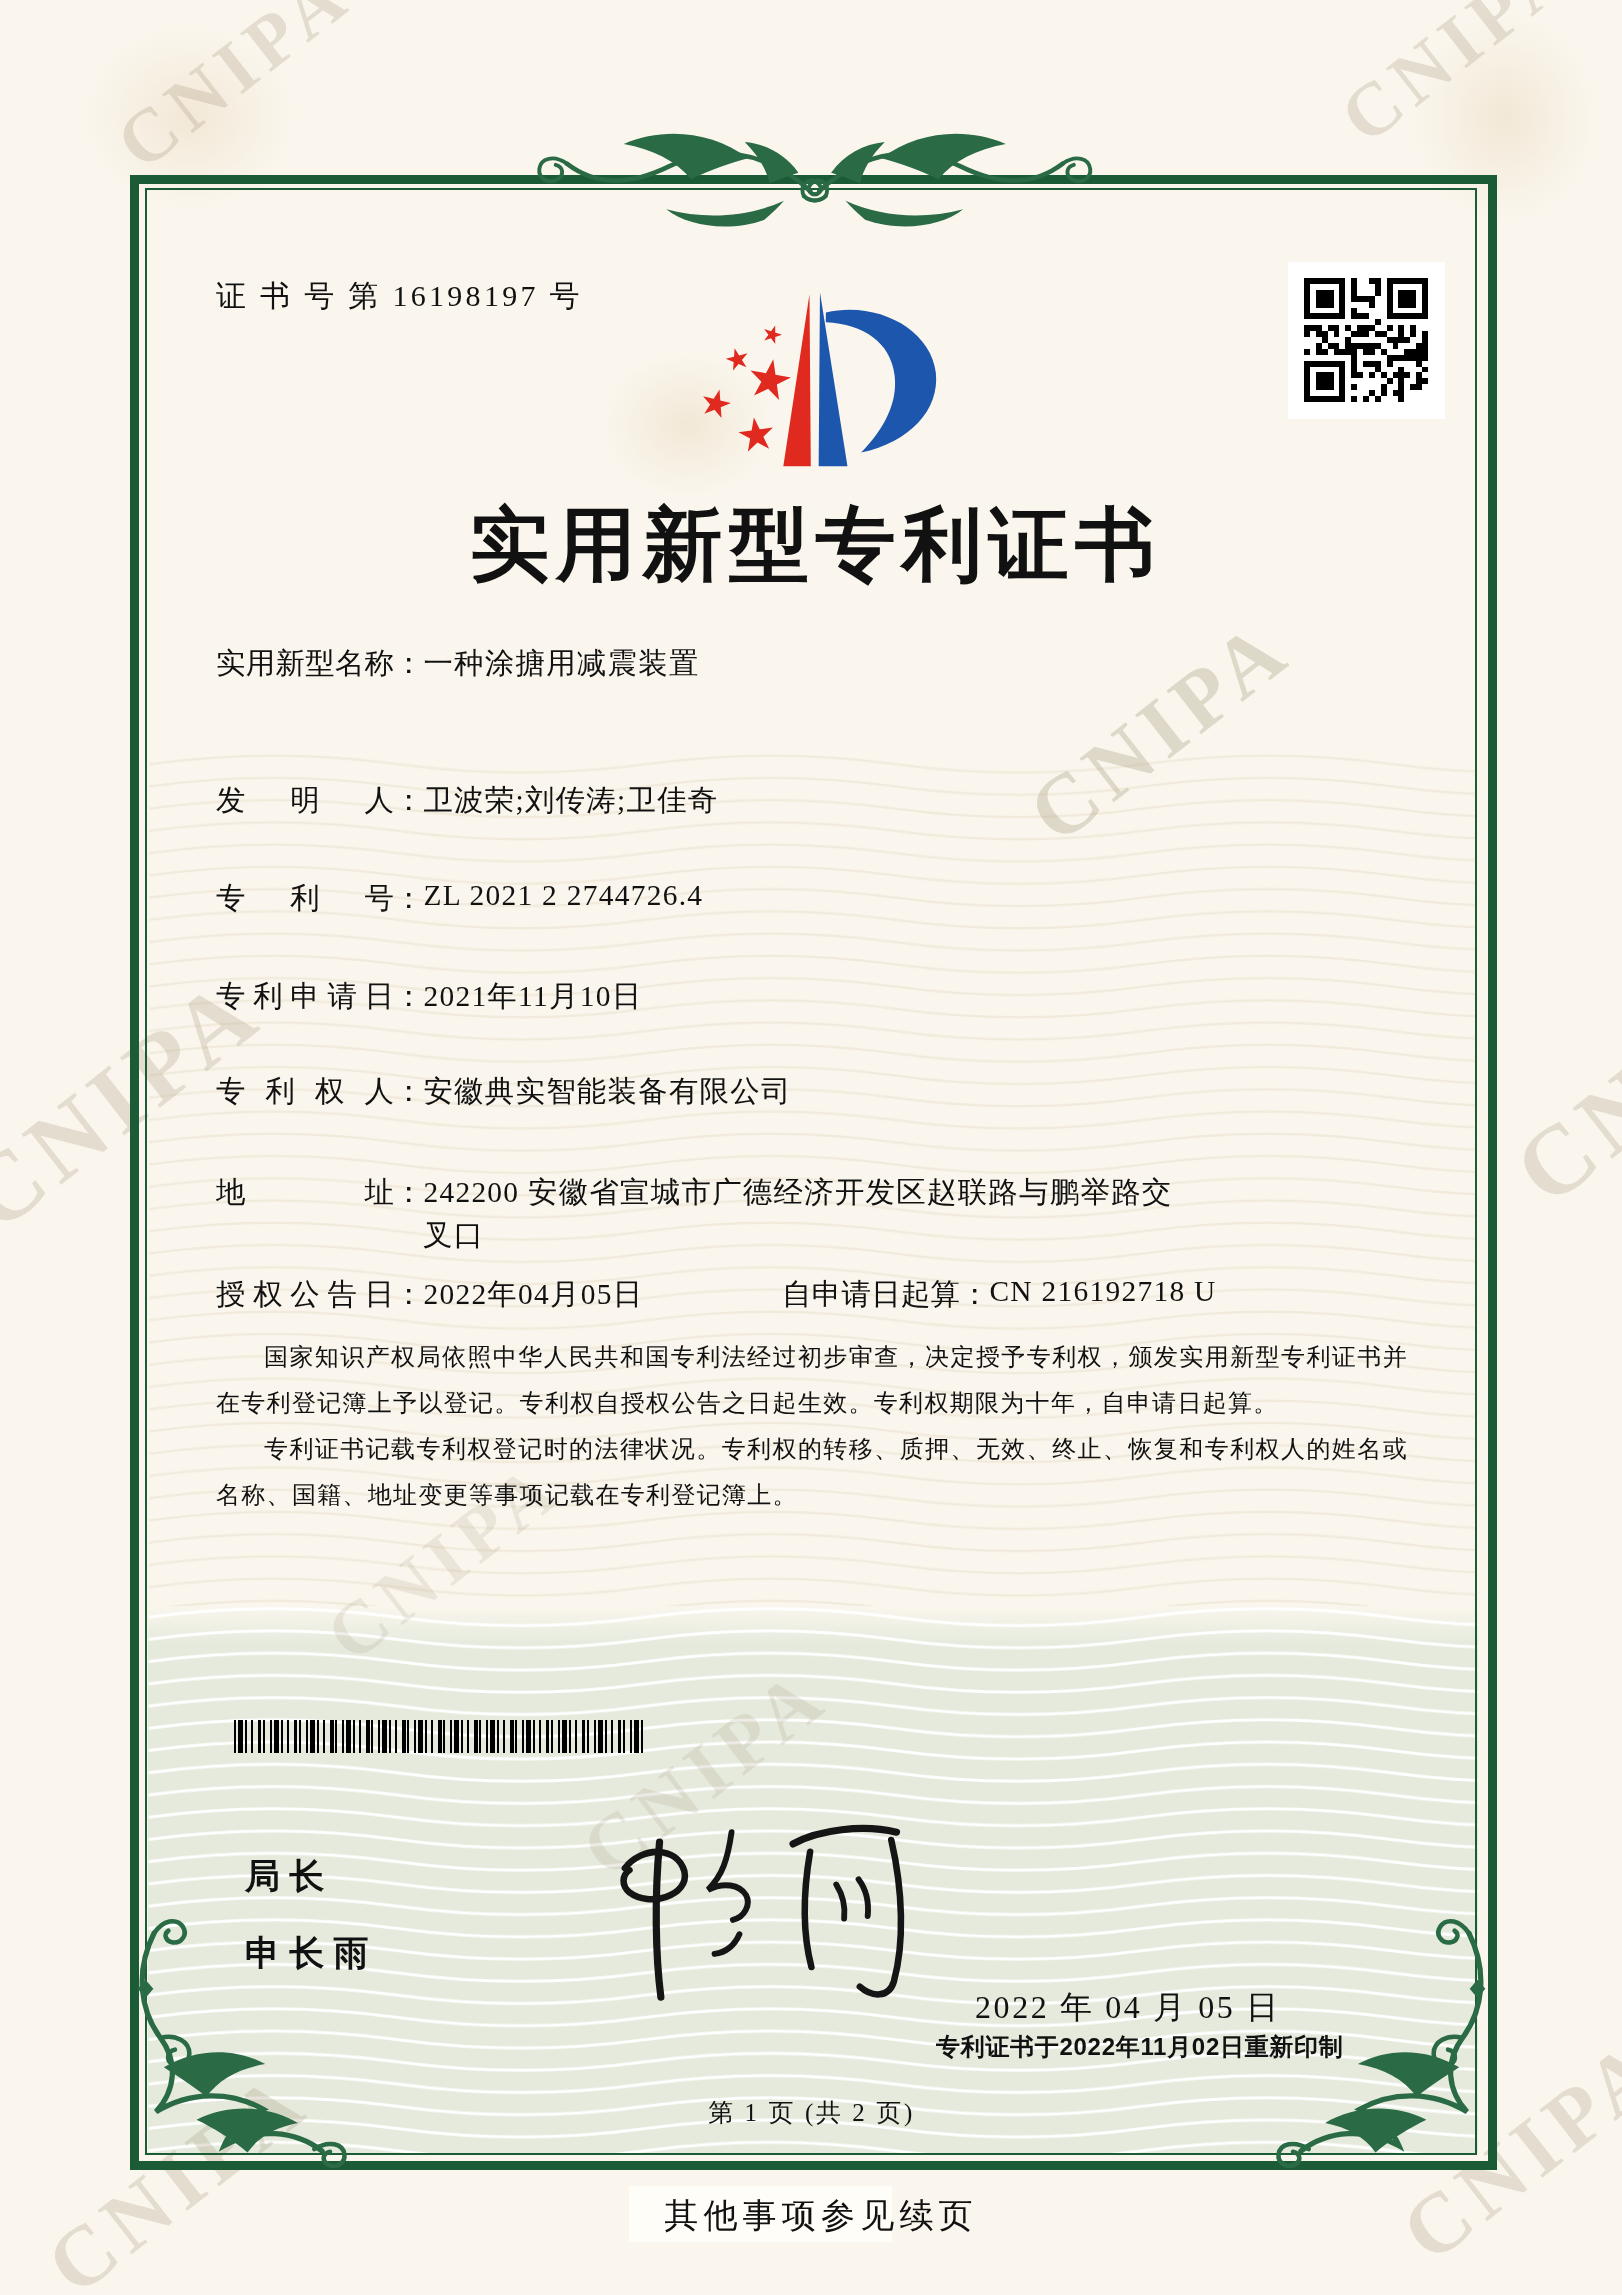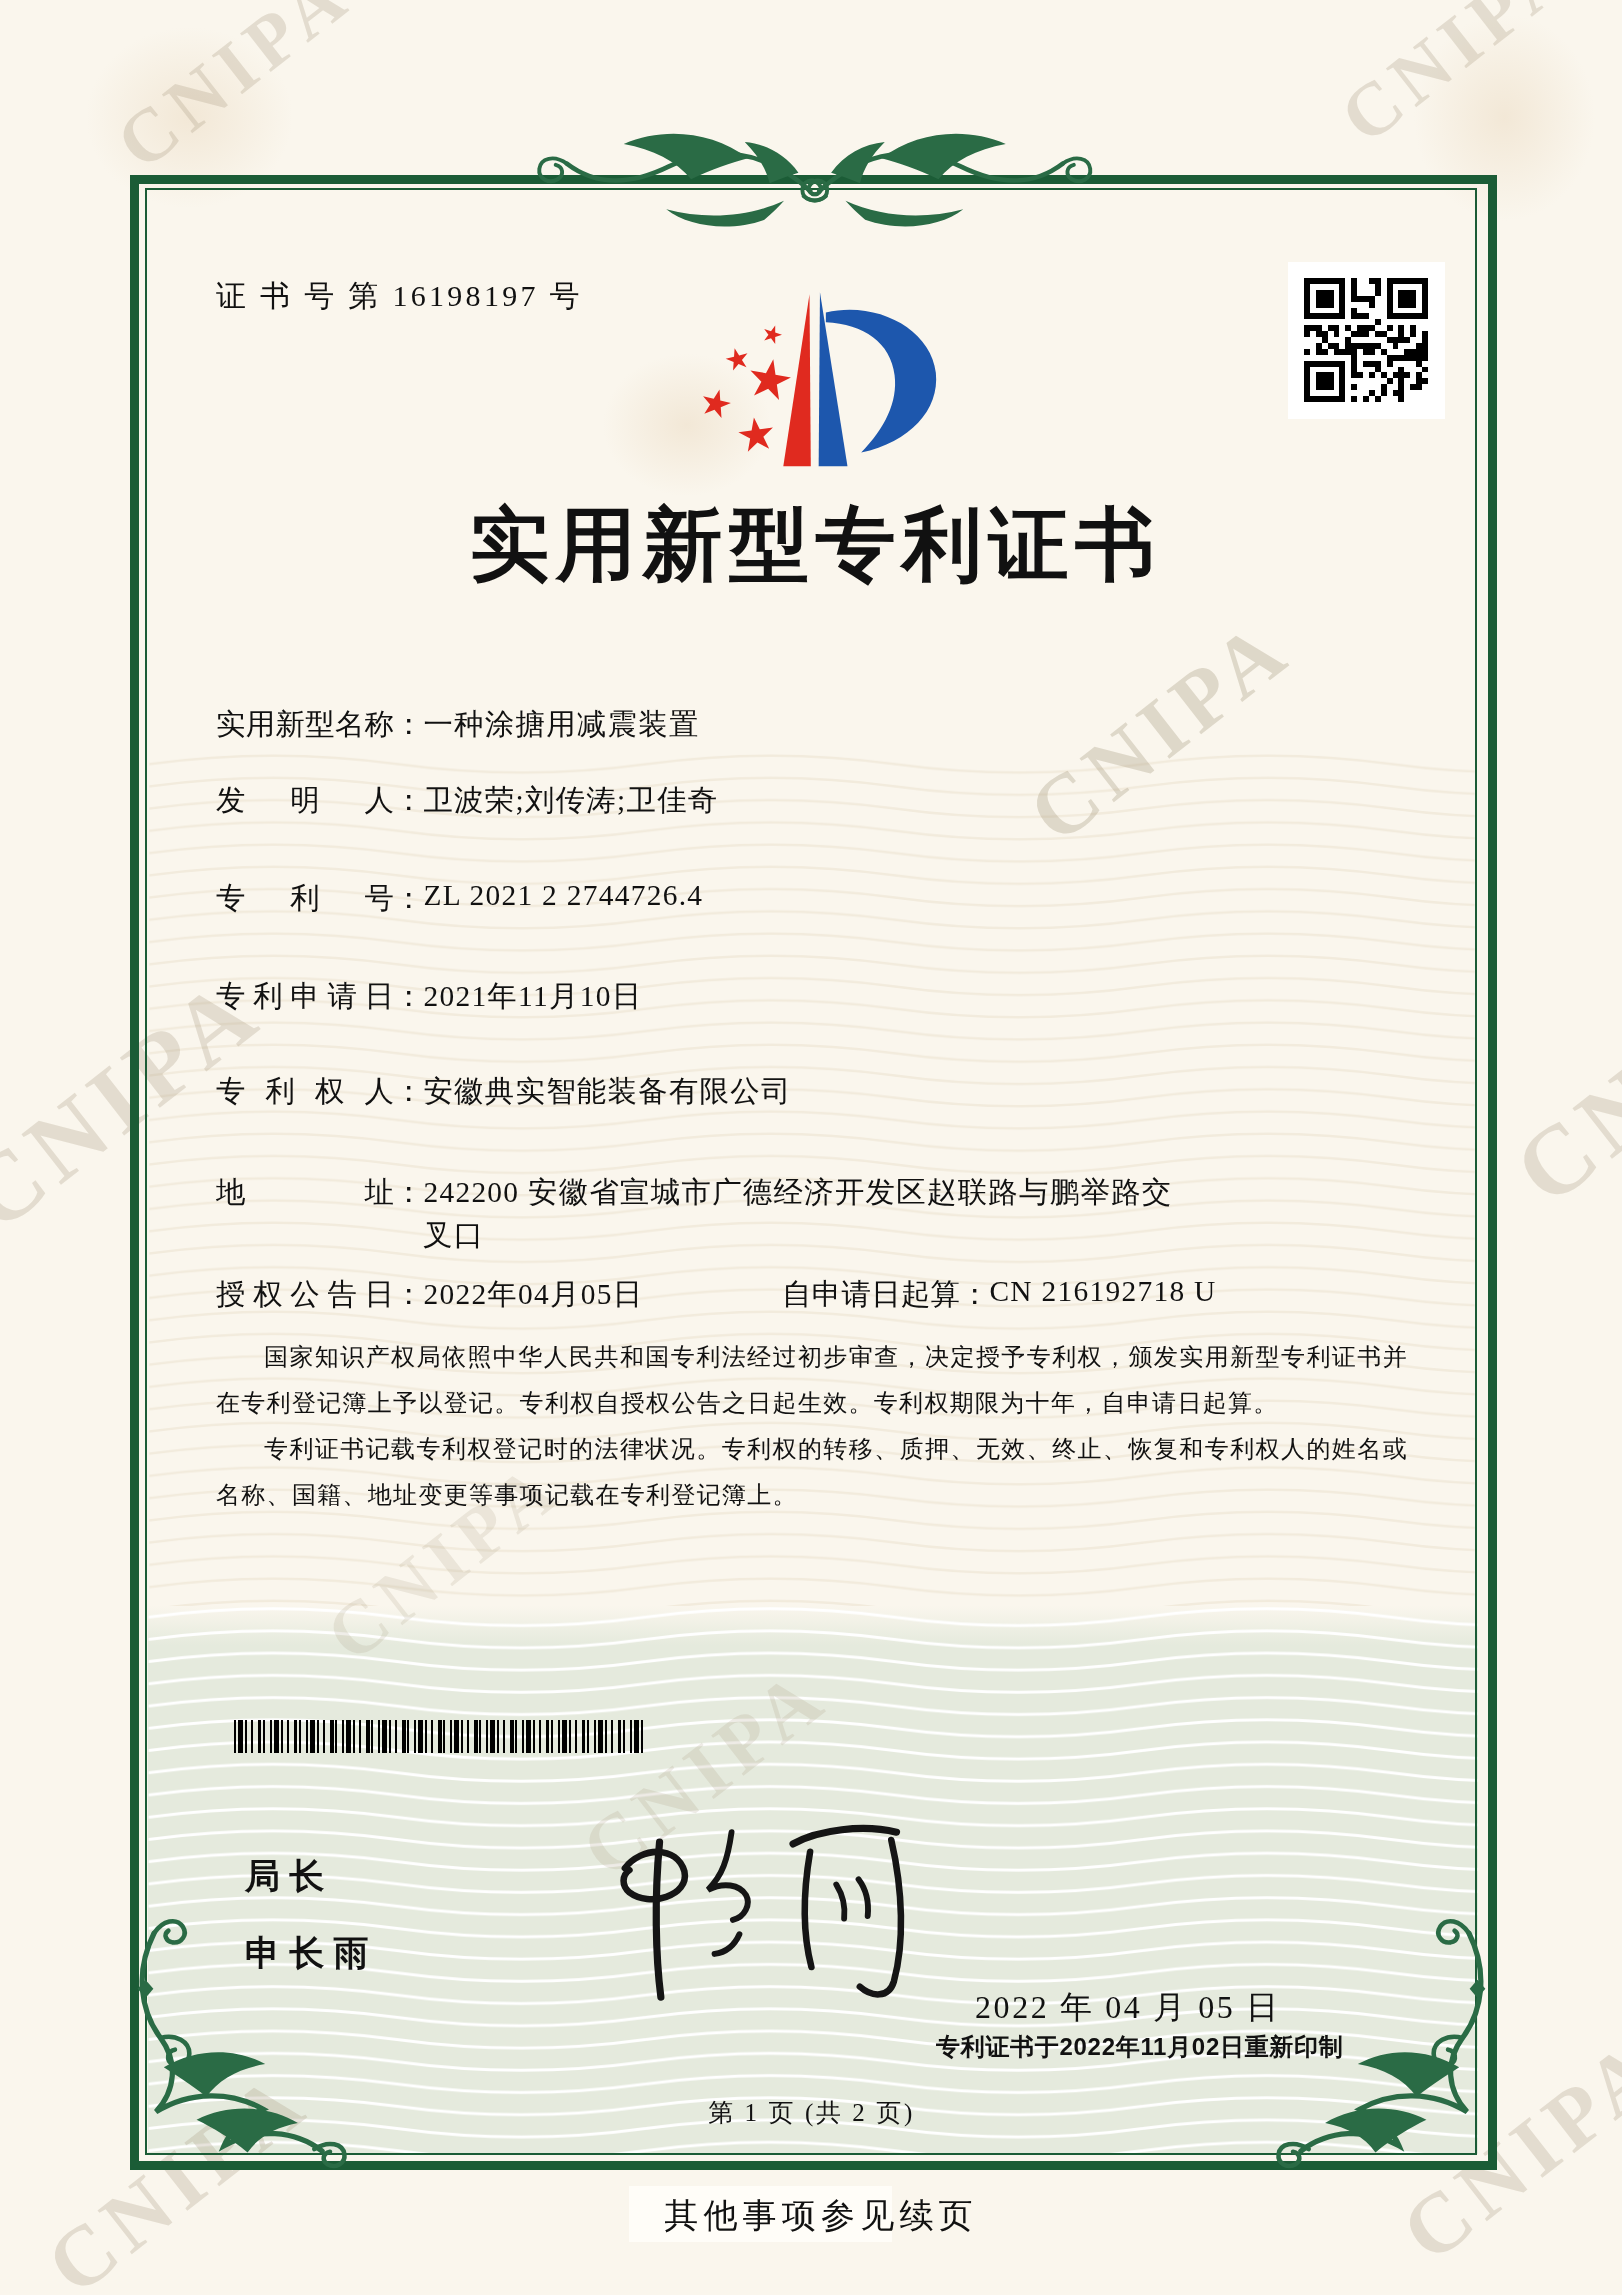--- a/index.html
+++ b/index.html
@@ -282,21 +282,21 @@
         <rect x="16" y="19" width="1" height="1"></rect>
         <rect x="8" y="20" width="1" height="1"></rect>
         <rect x="10" y="20" width="1" height="1"></rect>
         <rect x="12" y="20" width="1" height="1"></rect>
         <rect x="16" y="20" width="1" height="1"></rect>
       </svg>
   </div>
 
   <div class="title">实用新型专利证书</div>
 
-  <div class="field" style="top:705px">
+  <div class="field" style="top:644px">
     <span class="flabel">实用新型名称</span><span class="fcolon">：</span><span class="fvalue">一种涂搪用减震装置</span>
   </div>
   <div class="field" style="top:781px">
     <span class="flabel">发明人</span><span class="fcolon">：</span><span class="fvalue">卫波荣;刘传涛;卫佳奇</span>
   </div>
   <div class="field" style="top:879px">
     <span class="flabel">专利号</span><span class="fcolon">：</span><span class="fvalue">ZL 2021 2 2744726.4</span>
   </div>
   <div class="field" style="top:977px">
     <span class="flabel">专利申请日</span><span class="fcolon">：</span><span class="fvalue">2021年11月10日</span>

